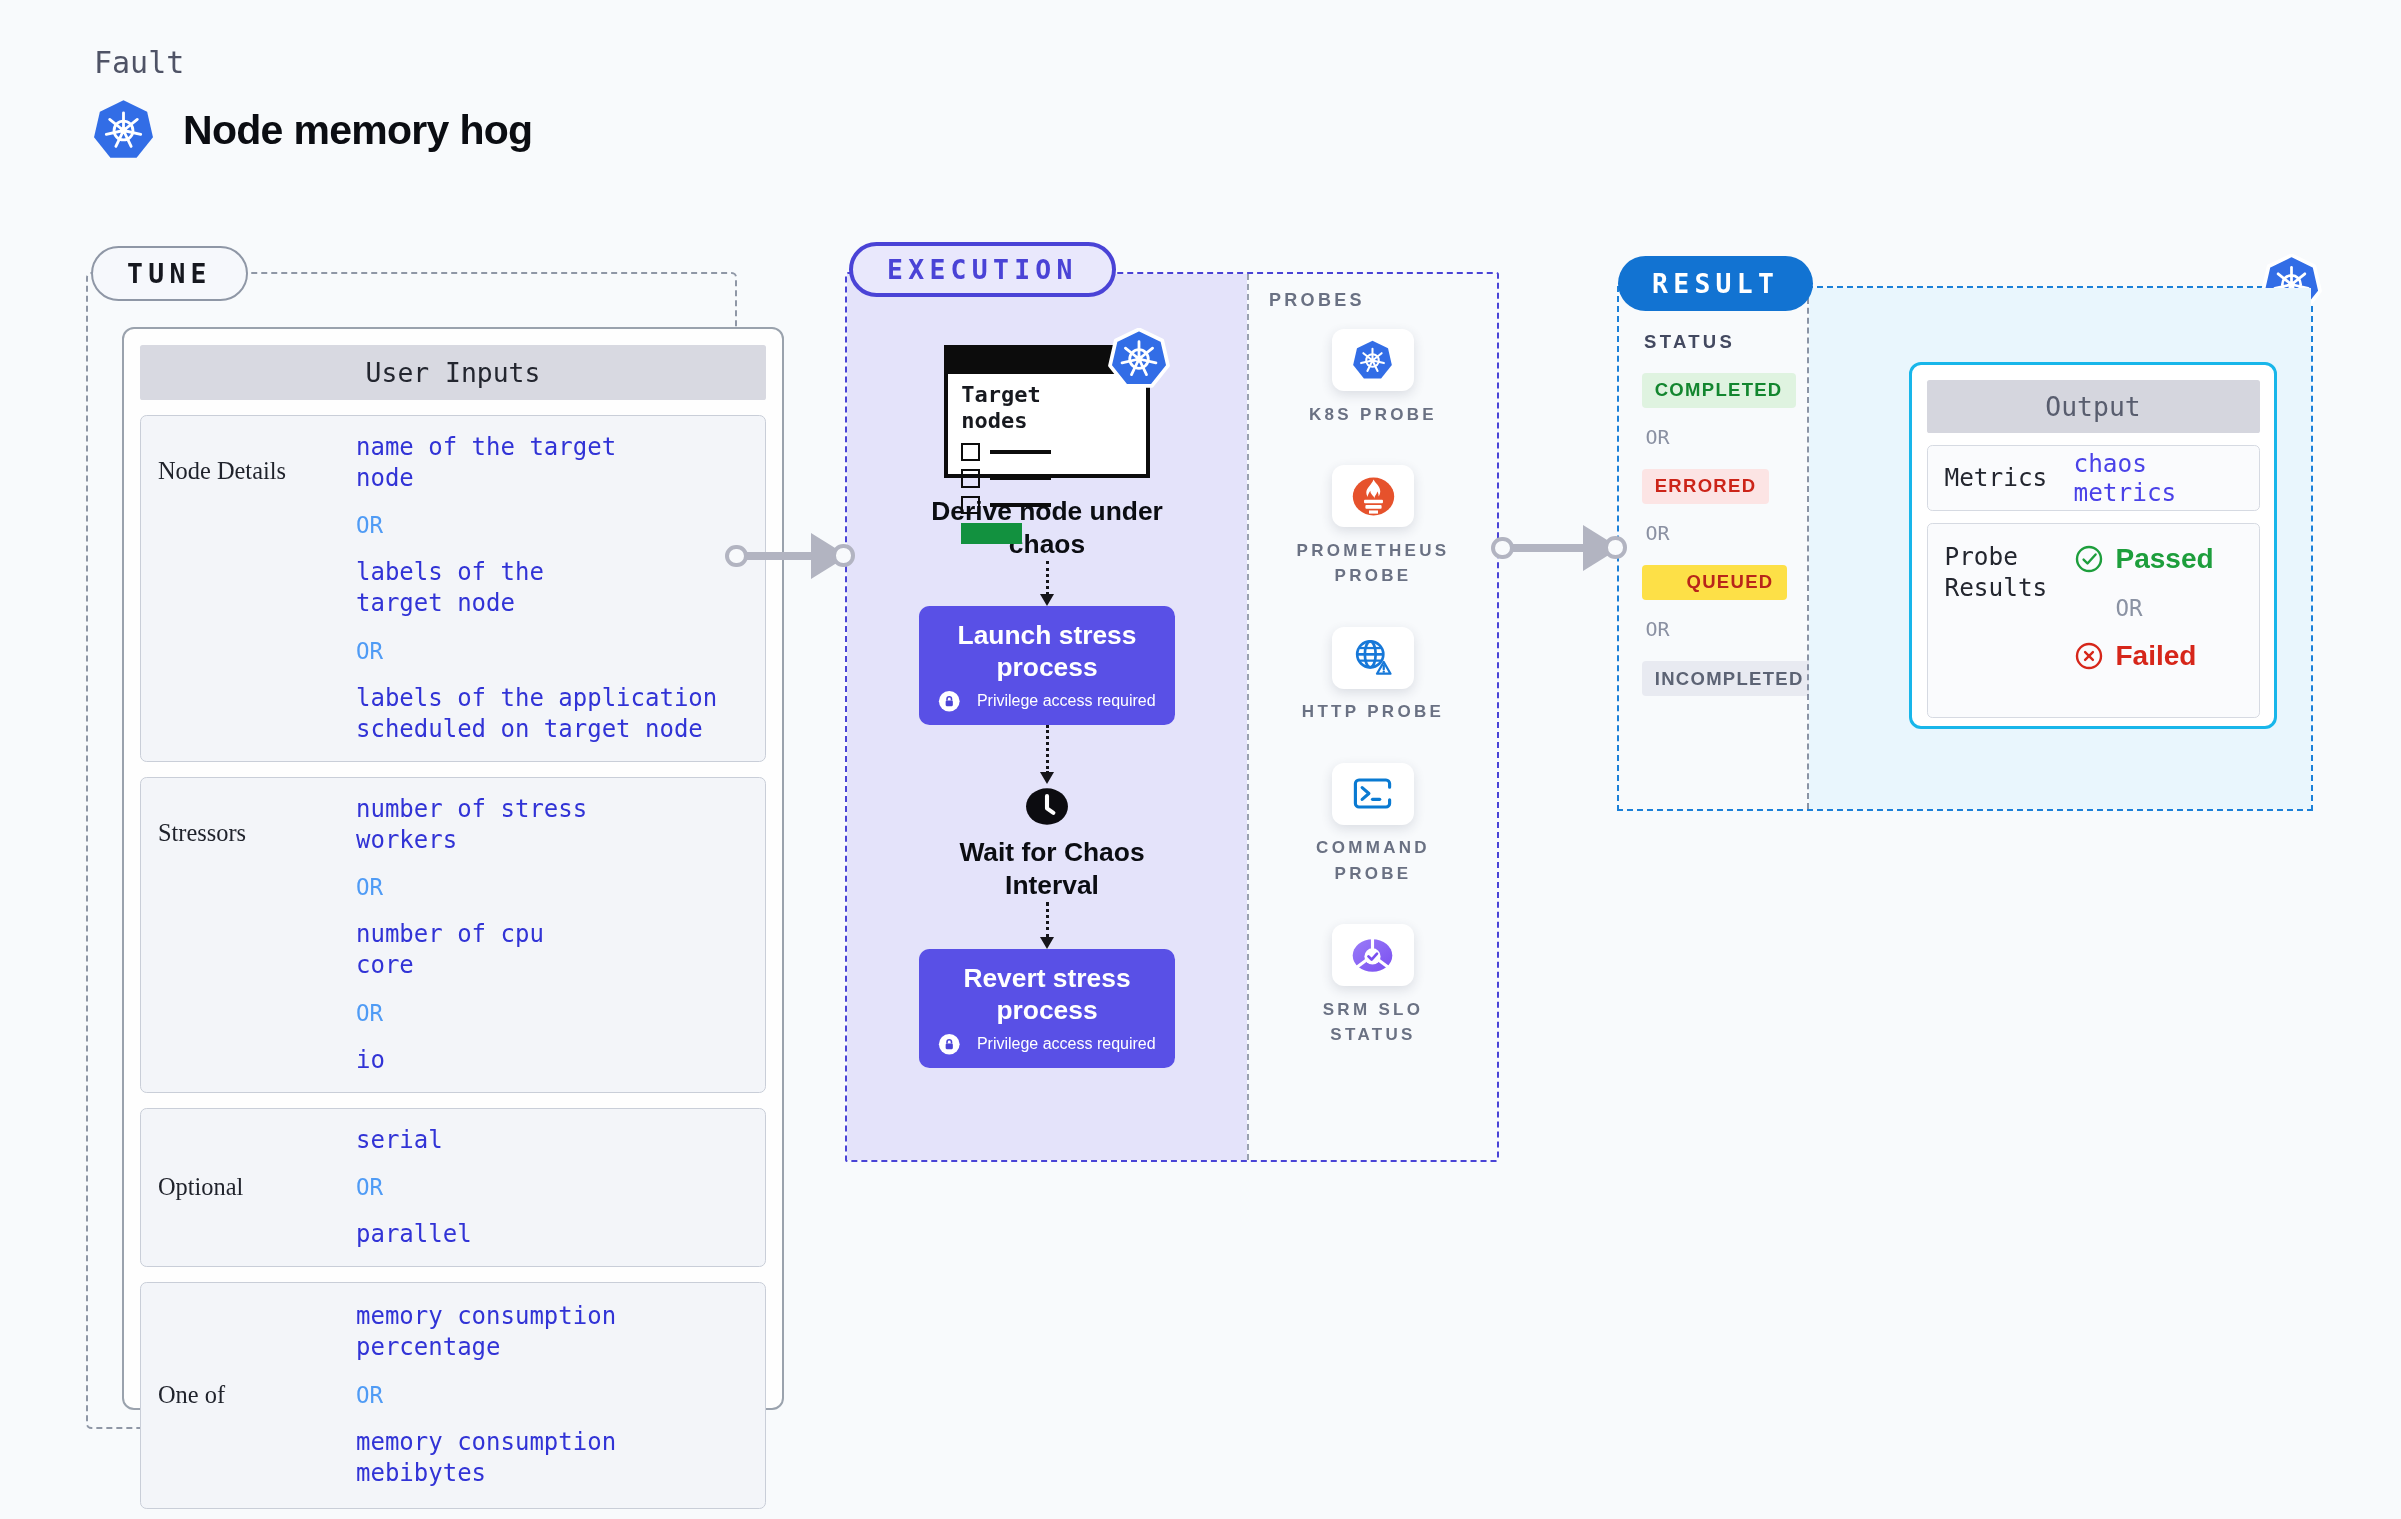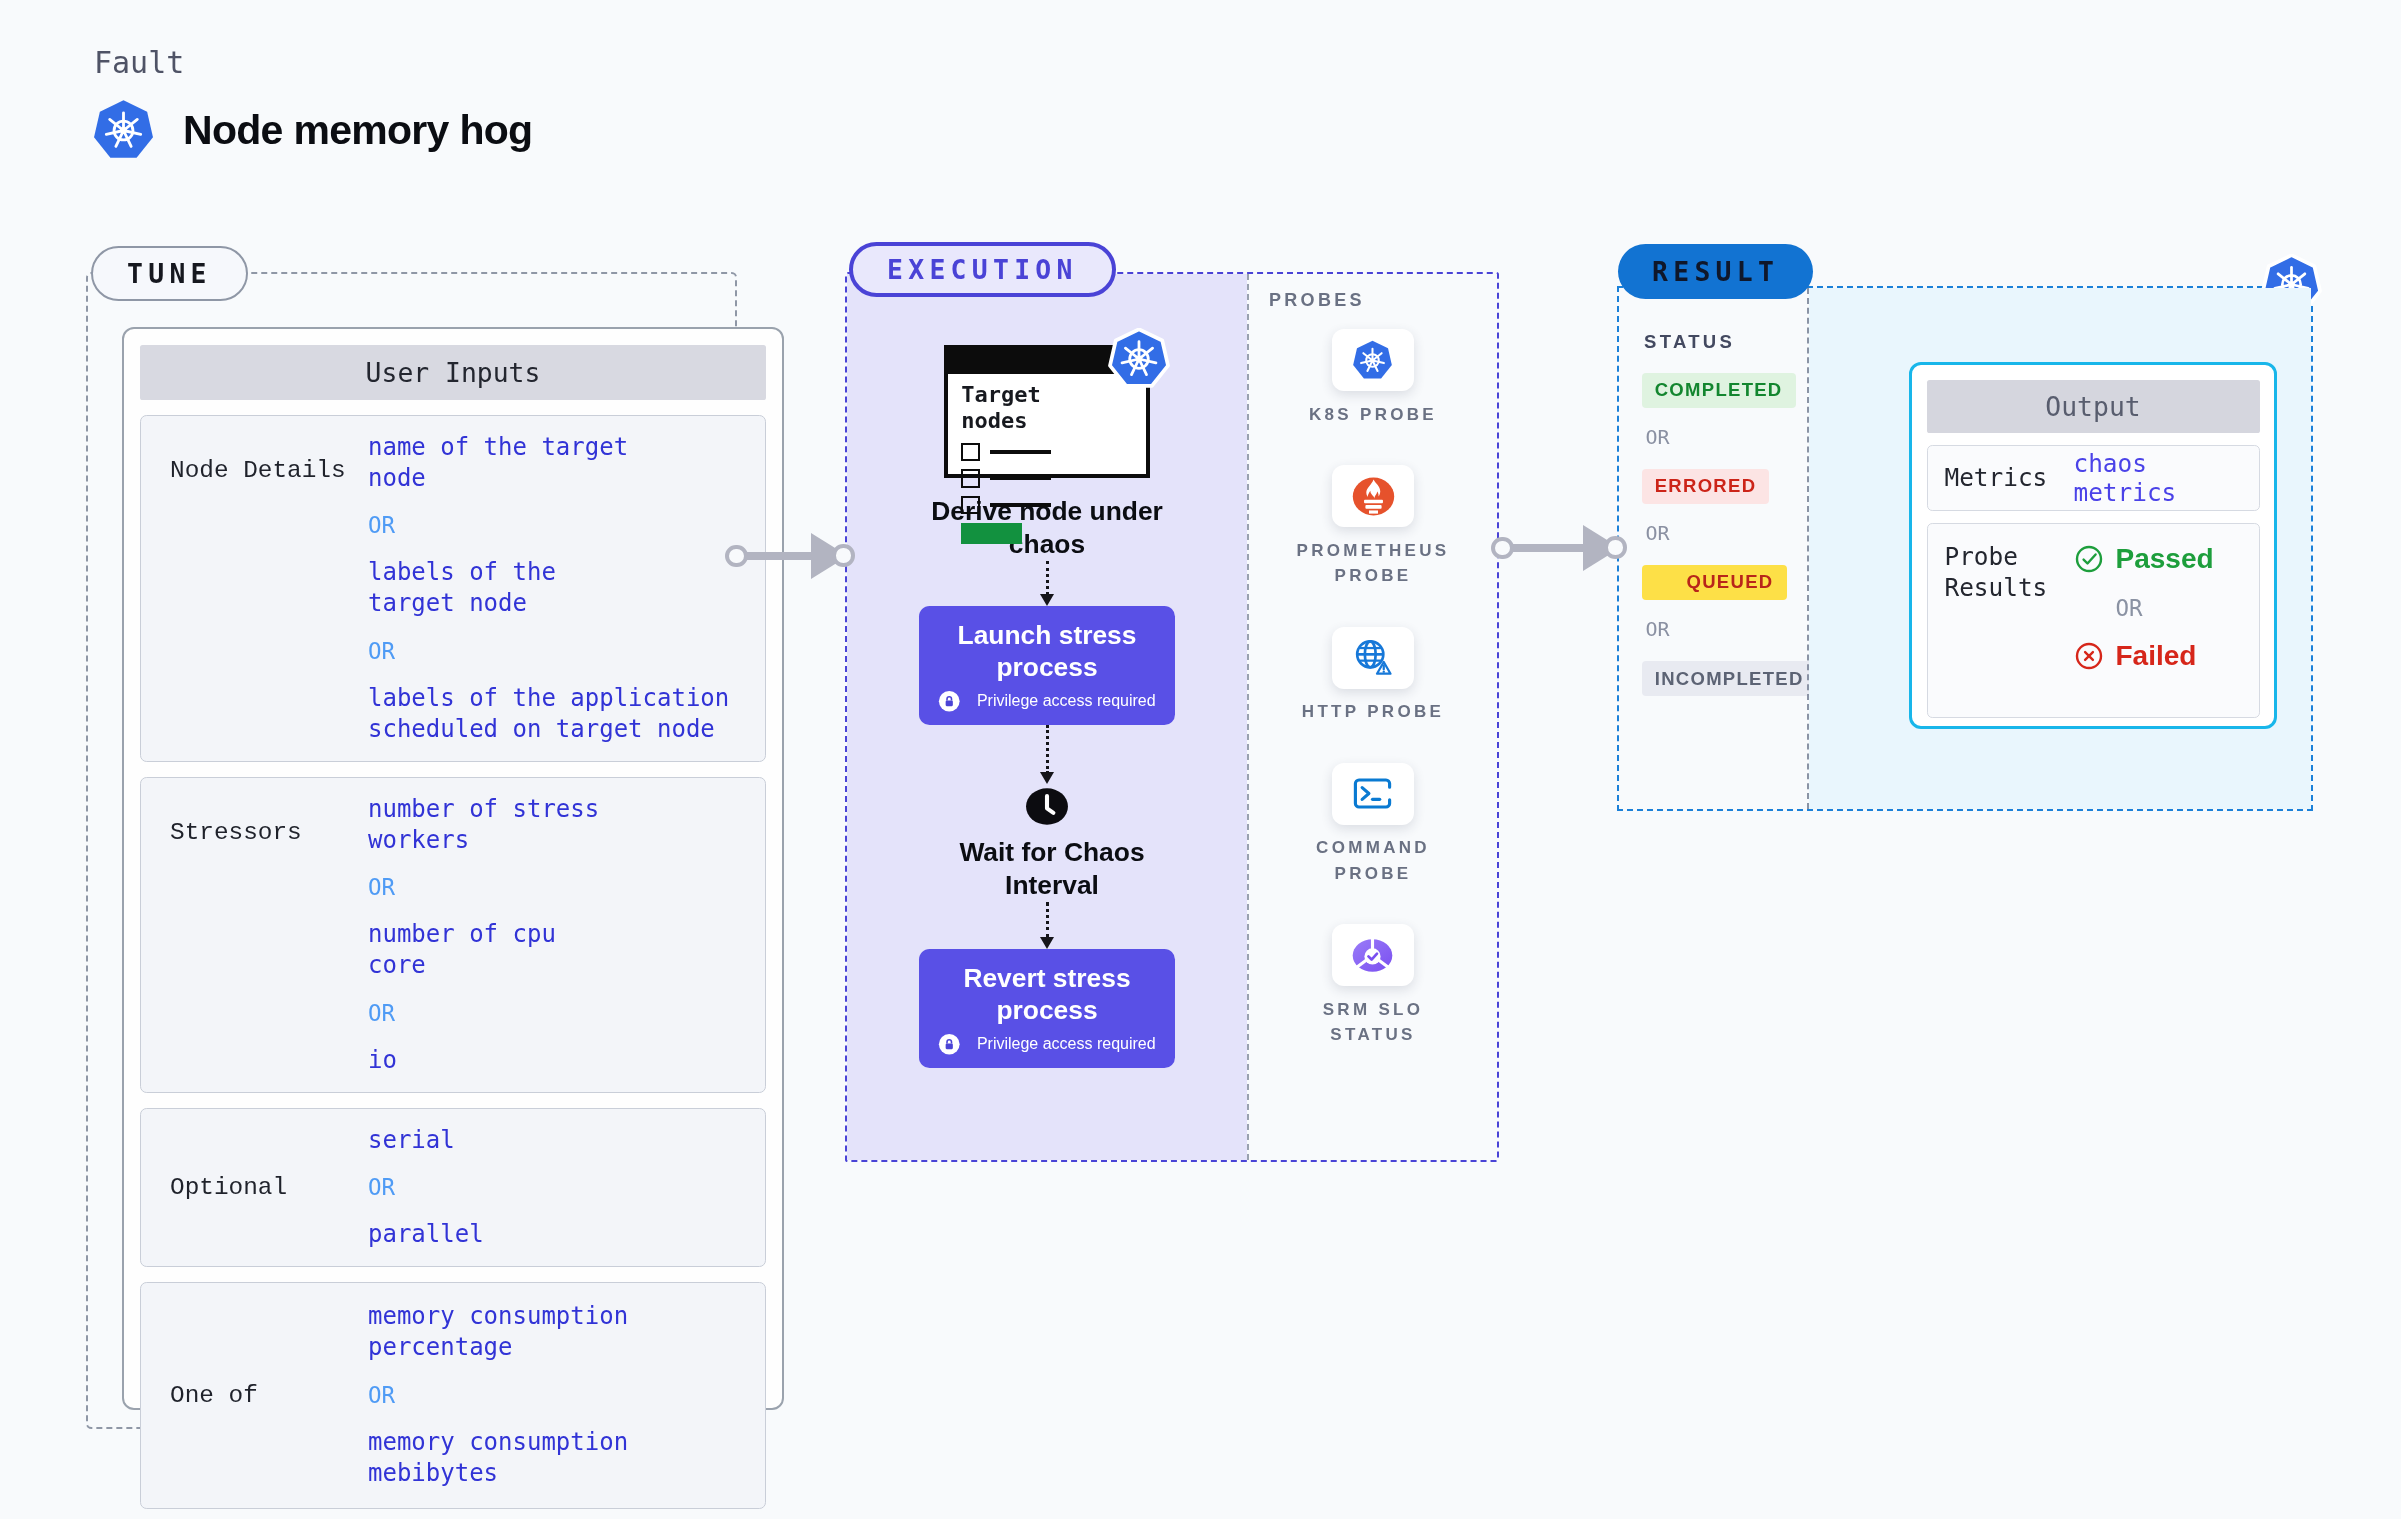--- a/index.html
+++ b/index.html
@@ -13,35 +13,35 @@
   .title-row{position:absolute;left:92px;top:99px;display:flex;align-items:center;gap:28px;}
   .title-row .k8s{width:63px;height:63px;}
   .page-title{font-size:41px;font-weight:700;color:#0b0d12;letter-spacing:-0.7px;}
 
   
   .pill{position:absolute;height:55px;display:flex;align-items:center;justify-content:center;
         border-radius:660px;font-family:"DejaVu Sans Mono",monospace;font-weight:700;
         font-size:26.4px;letter-spacing:5.3px;padding:0 34px;z-index:5;box-sizing:border-box;}
   .pill-tune{left:91px;top:246px;background:#f6f8fc;border:2.6px solid #8f97a6;color:#16181f;}
   .pill-exec{left:849px;top:242px;background:#e9e8fc;border:4px solid #4a43d6;color:#4a43d6;}
-  .pill-result{left:1618px;top:244px;background:#1273d2;color:#0f172a;}
+  .pill-result{left:1618px;top:256px;background:#1273d2;color:#ffffff;}
 
   
   .tune-box{position:absolute;left:86px;top:272px;width:651px;height:1157px;
             border:2px dashed #8f97a6;border-radius:5.3px;box-sizing:border-box;}
   .ui-card{position:absolute;left:122px;top:327px;width:662px;height:1083px;background:#fefefe;
            border:2.6px solid #9aa2ad;border-radius:12px;box-sizing:border-box;padding:16px;}
   .ui-head{height:55px;background:#d8d9e1;border-radius:2.6px;display:flex;align-items:center;
            justify-content:center;font-family:"DejaVu Sans Mono",monospace;font-size:26.4px;color:#23262f;margin-bottom:14.5px;}
   .row{display:flex;background:#f3f5f9;border:1.3px solid #c9ced8;border-radius:6.6px;
        padding:16px 17px;box-sizing:border-box;margin-bottom:14.5px;}
   .row.top{align-items:flex-start;}
   .row.top .row-label{padding-top:25px;}
   .row.center{align-items:center;}
-  .row-label{width:198px;flex:none;font-family:Liberation Mono, monospace;font-size:24.4px;color:#1f222b;margin-left:12px;}
+  .row-label{width:198px;flex:none;font-family:Liberation Serif, serif;font-size:24.4px;color:#1f222b;}
   .row-values{flex:1;font-family:"DejaVu Sans Mono",monospace;font-size:24px;color:#3133d6;line-height:1.3;}
   .or{font-family:"DejaVu Sans Mono",monospace;font-size:22.5px;color:#4f9bf5;}
   .row-values .val + .or, .row-values .or + .val{margin-top:17px;}
   .r1{min-height:285px;} .r2{min-height:273px;} .r3{min-height:129px;} .r4{min-height:227px;}
 
   
   .h-arrow{position:absolute;height:46px;display:flex;align-items:center;}
   .h-arrow .ring{width:14.5px;height:14.5px;border:4.6px solid #b2b4c1;border-radius:50%;
                  background:#f8fafc;flex:none;z-index:2;}
   .h-arrow .shaft{height:8.6px;background:#b2b4c1;flex:1;margin:0 -2.6px;}

